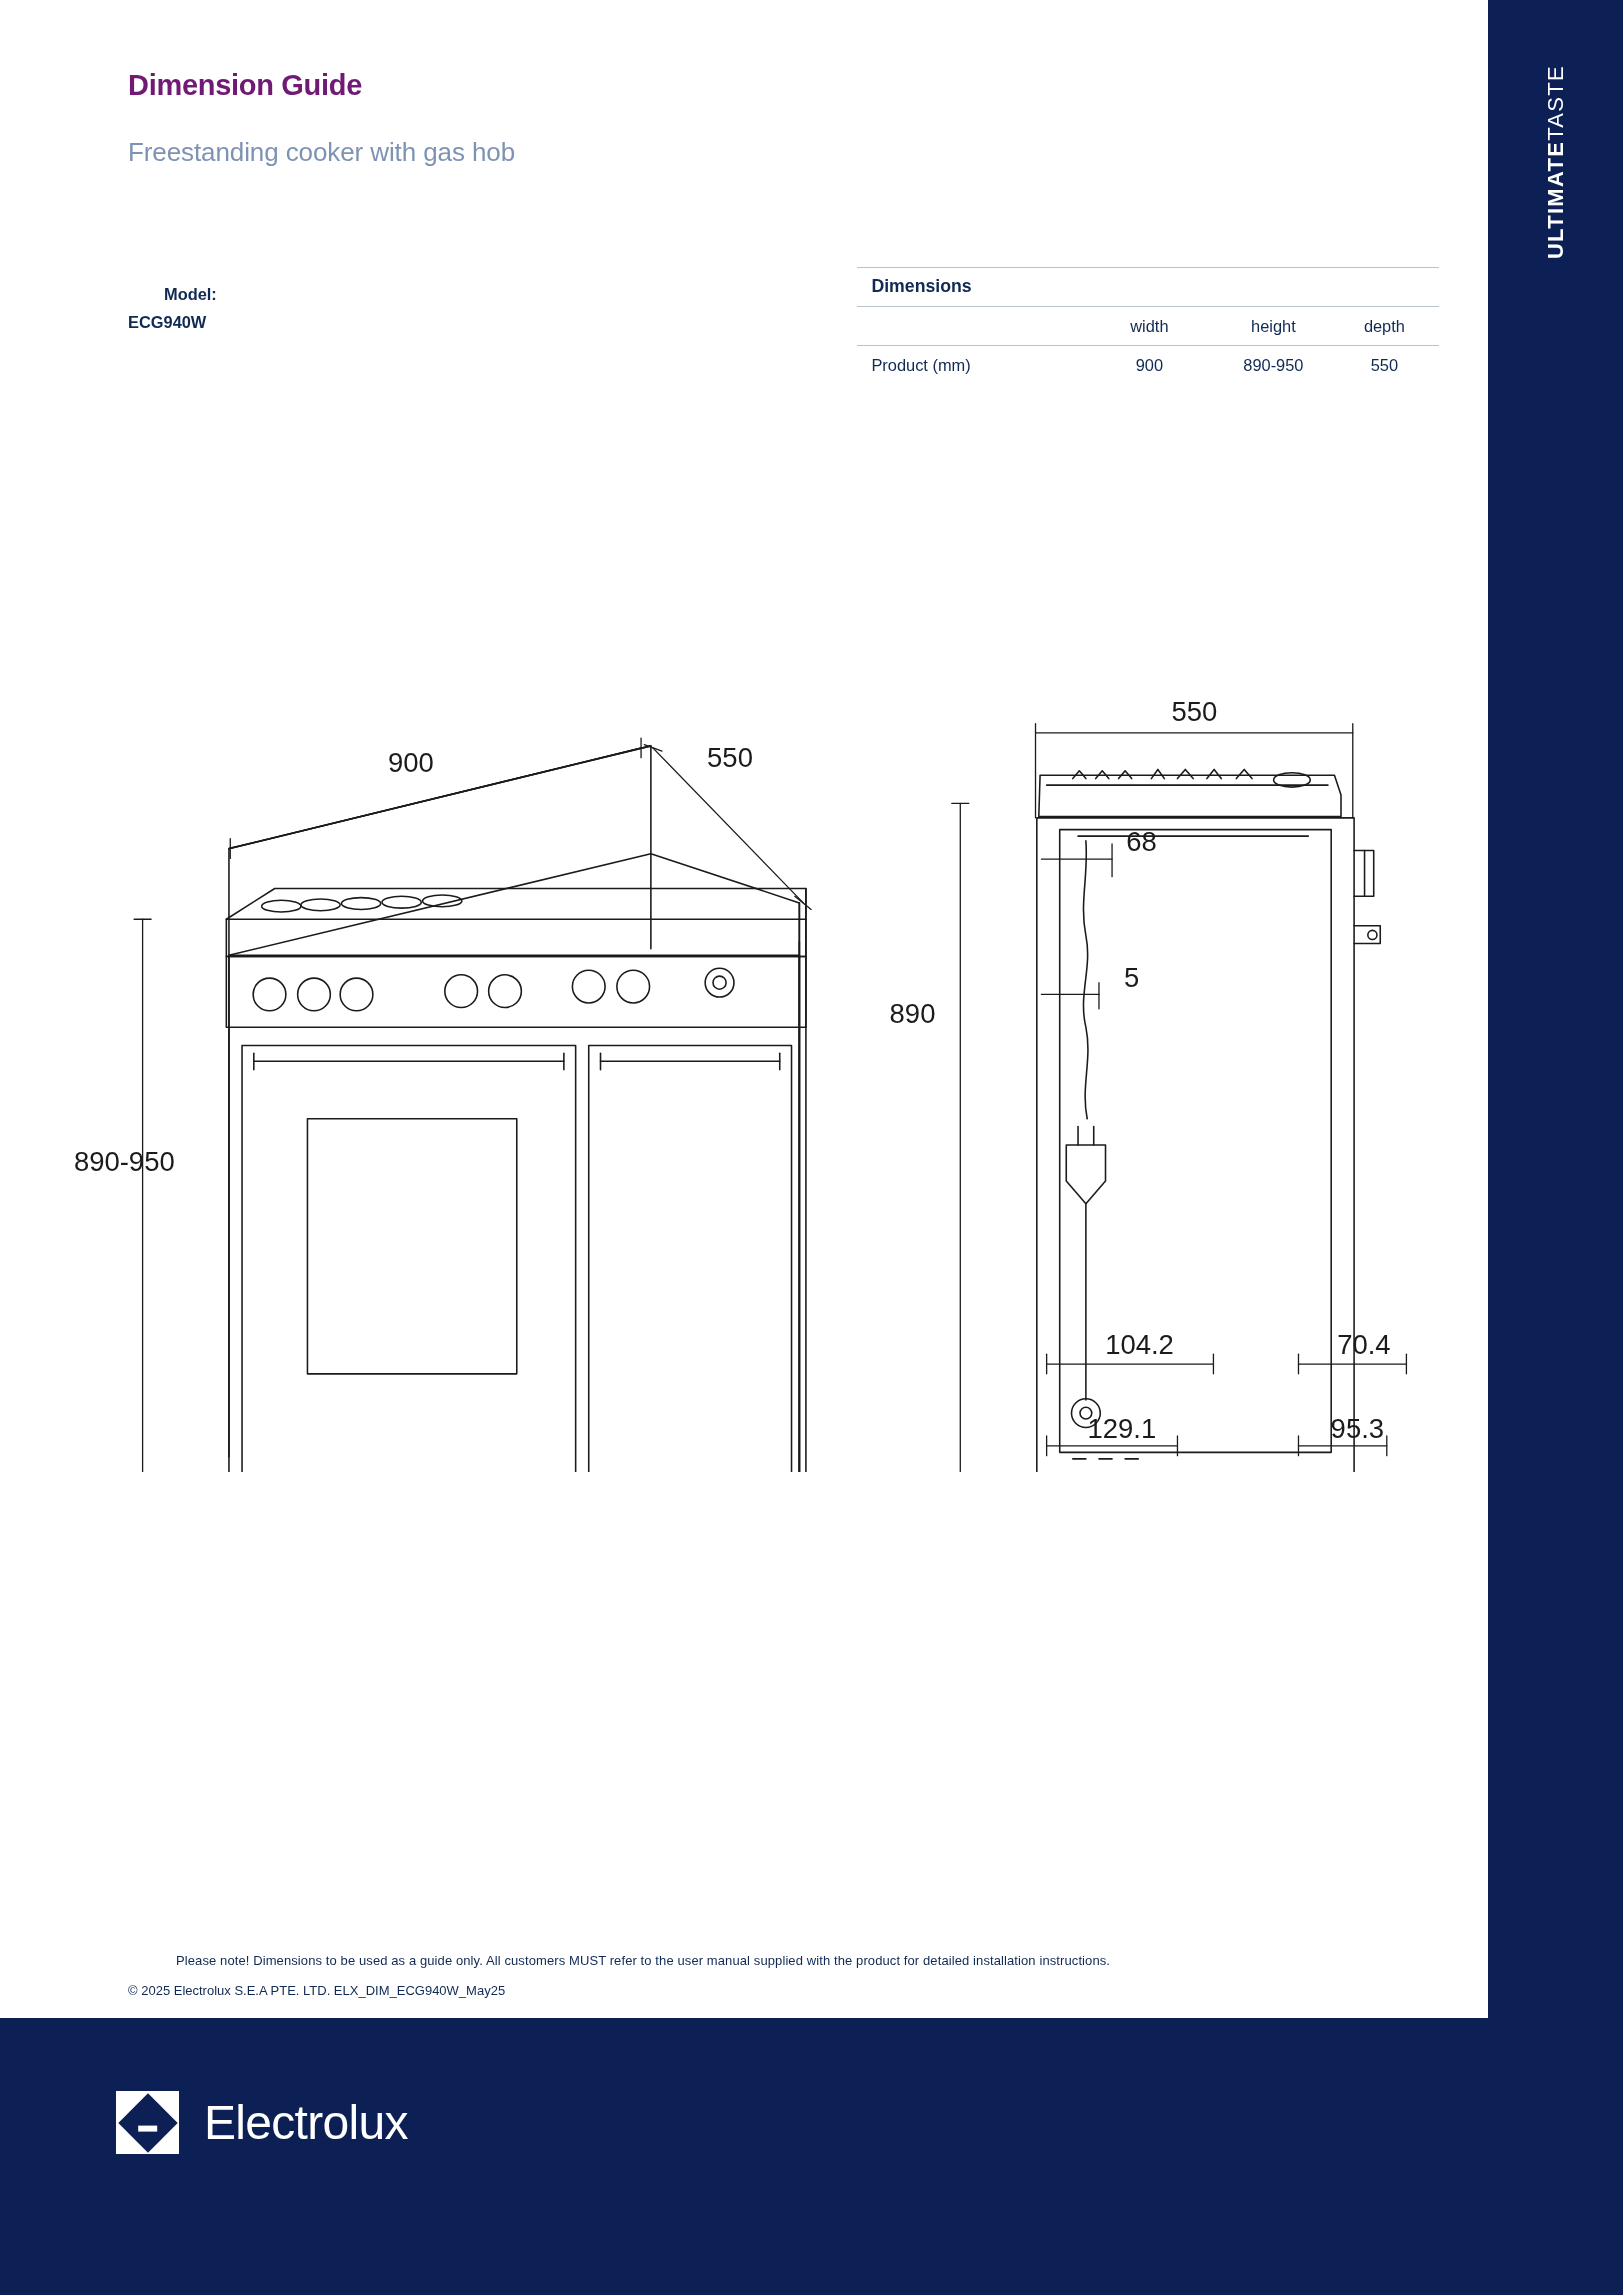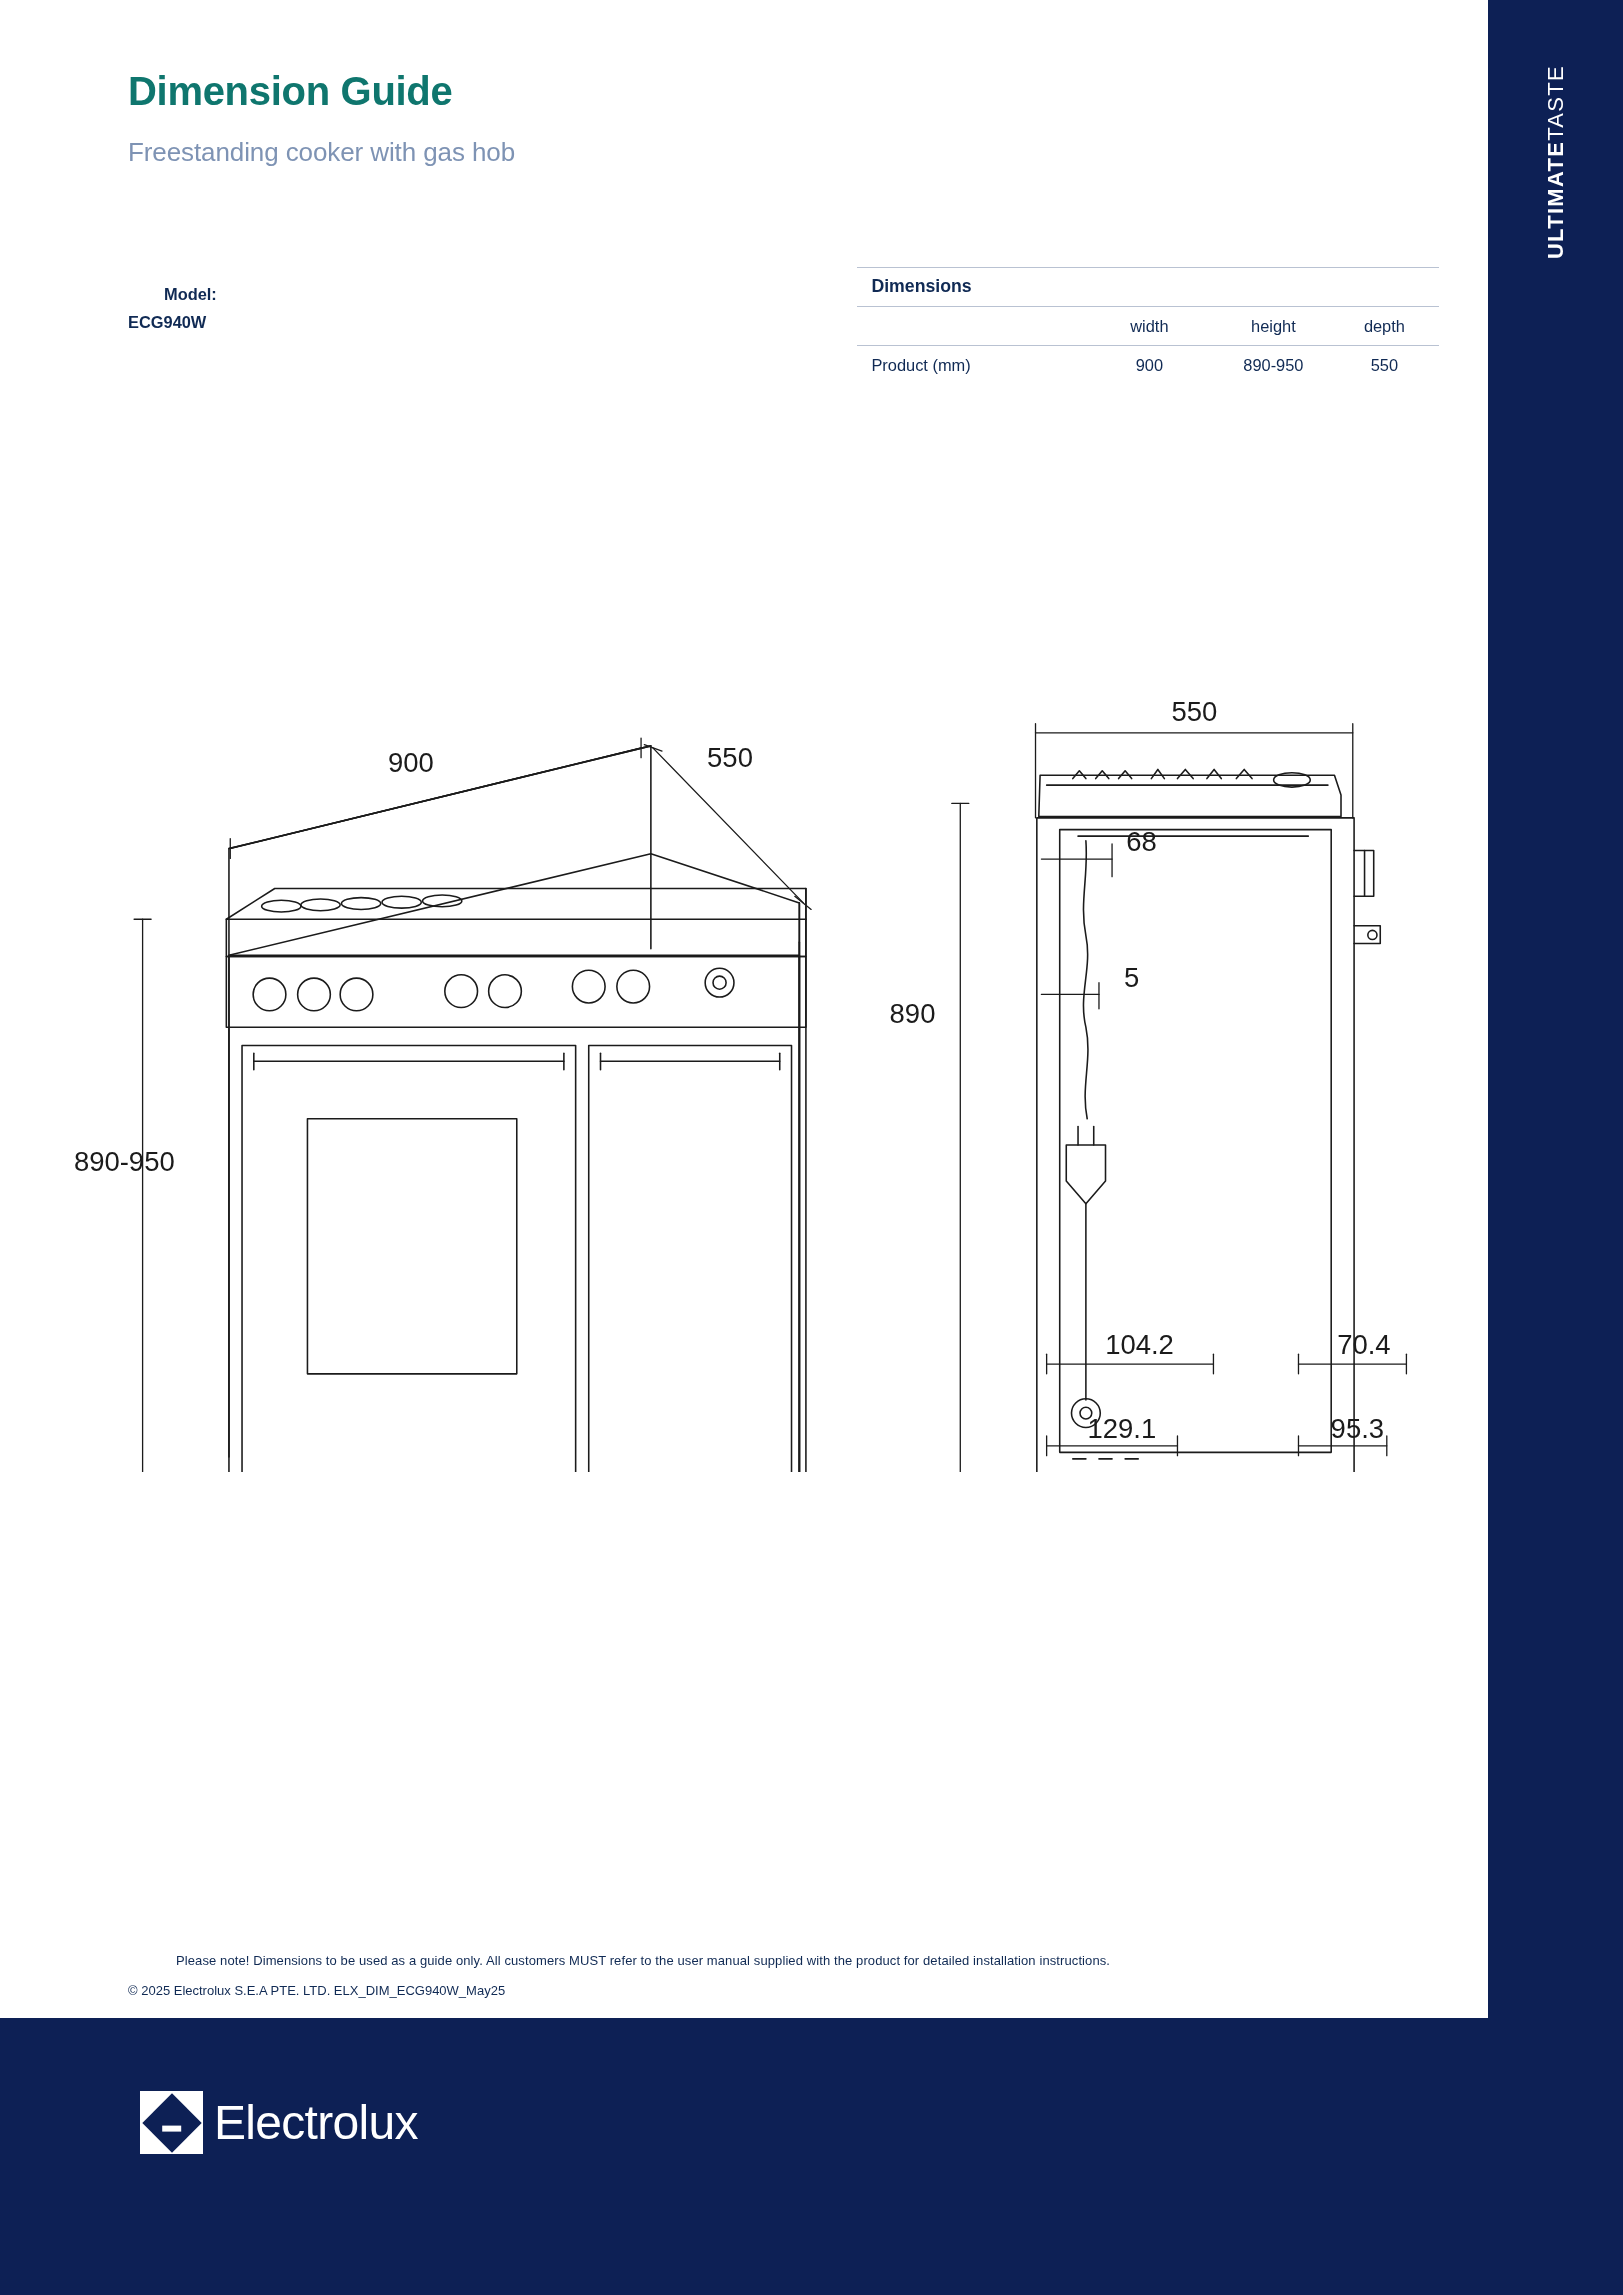--- a/index.html
+++ b/index.html
@@ -50,25 +50,25 @@
   .footer-band {
     position: absolute;
     left: 0;
     bottom: 0;
     width: 1623px;
     height: 277px;
     background: #0d2055;
   }
   .logo-wrap {
     position: absolute;
-    left: 140px;
+    left: 116px;
     top: 2091px;
     display: flex;
     align-items: center;
-    gap: 11px;
+    gap: 25px;
     text-align: right;
   }
   .logo-mark {
     width: 63px;
     height: 63px;
     background: #ffffff;
     position: relative;
   }
   .logo-mark:after {
     content: "";
@@ -96,24 +96,24 @@
     font-size: 48px;
     font-weight: 400;
     letter-spacing: -0.7px;
   }
 
   
   .title {
     position: absolute;
     left: 128px;
     top: 69px;
-    font-size: 40px;
+    font-size: 29px;
     font-weight: 700;
     letter-spacing: -0.3px;
-    color: #0f766e;
+    color: #701a75;
   }
   .subtitle {
     position: absolute;
     left: 128px;
     top: 137px;
     font-size: 26px;
     font-weight: 500;
     color: #7e93b4;
     letter-spacing: -0.1px;
   }

